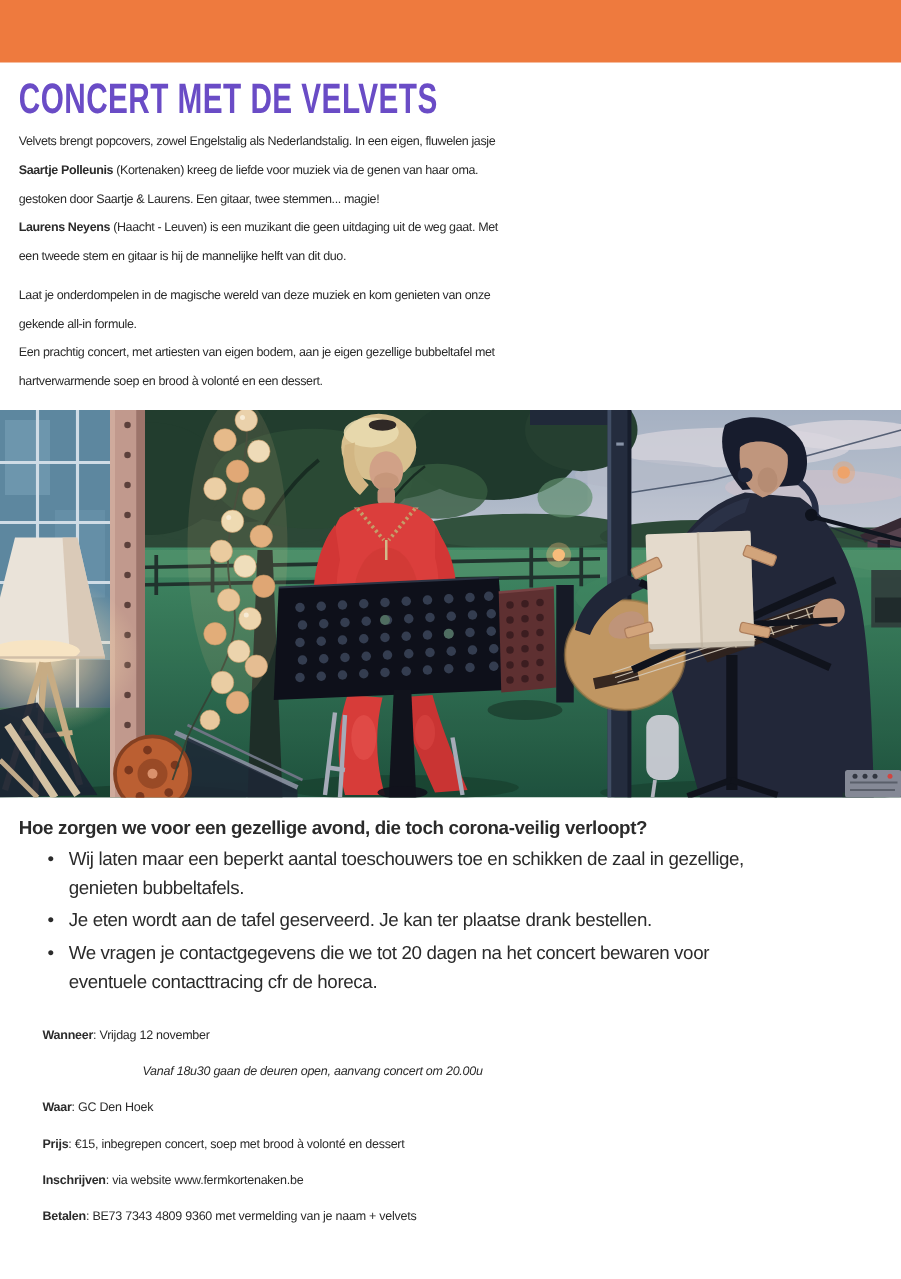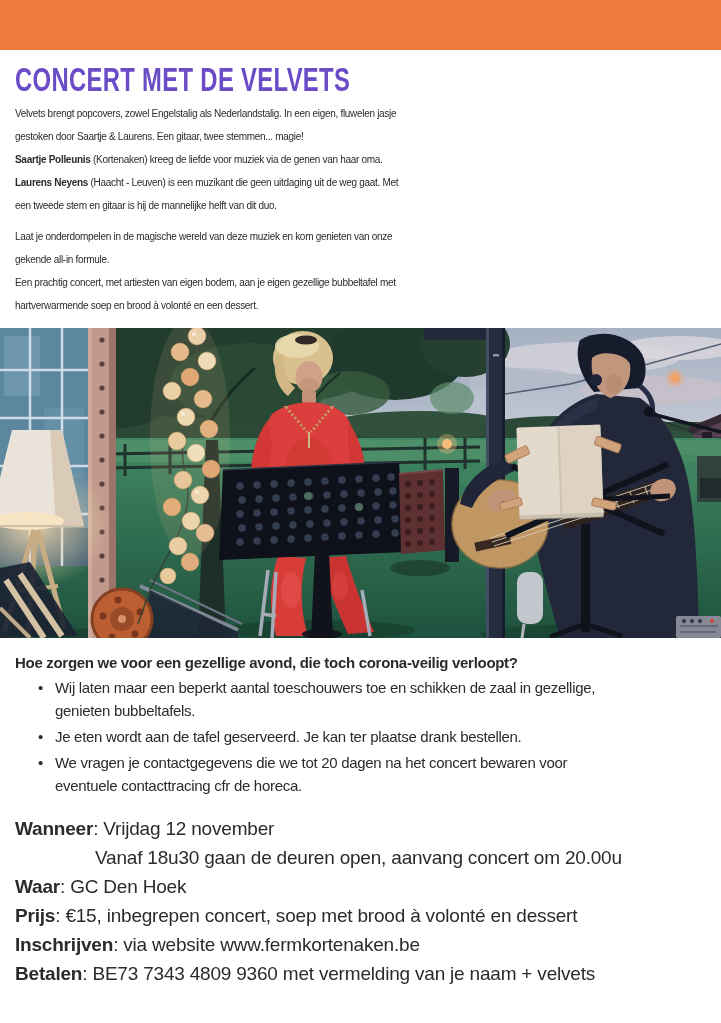--- a/index.html
+++ b/index.html
@@ -25,39 +25,39 @@
     white-space:nowrap;
   }
   .bodytext{font-size:10px;line-height:23px;letter-spacing:-0.3px;}
   .bodytext .line{white-space:normal;}
   .pitch{margin-top:8px;}
   .photo{display:block;margin-top:11px;width:721px;height:310px;}
   .corona-heading{font-weight:700;margin-top:13px;font-size:15px;line-height:23px;letter-spacing:-0.3px;}
   .bullets{margin-top:2px;}
   .bullet{display:flex;margin:0 0 3px 0;font-size:15px;line-height:23px;letter-spacing:-0.3px;}
   .bullet .marker{width:17px;padding-left:23px;flex:none;}
-  .details{margin-top:17px;font-size:19px;letter-spacing:-0.2px;}
+  .details{margin-top:17px;font-size:10px;letter-spacing:-0.2px;margin-left:19px;}
   .drow{line-height:29px;}
   .drow b{font-weight:700;}
-  .drow.indent{padding-left:80px;}
+  .drow.indent{padding-left:80px;font-style:italic;}
 </style>
 </head>
 <body>
 
 <div class="page">
 
   <div class="top-bar"></div>
 
   <div class="content">
     <h1 class="title">CONCERT MET DE VELVETS</h1>
 
     <div class="bodytext">
       <div class="line"><b></b><span>Velvets brengt popcovers, zowel Engelstalig als Nederlandstalig. In een eigen, fluwelen jasje</span></div>
+      <div class="line"><b>Saartje Polleunis</b><span> (Kortenaken) kreeg de liefde voor muziek via de genen van haar oma.</span></div>
       <div class="line"><b></b><span>gestoken door Saartje &amp; Laurens. Een gitaar, twee stemmen... magie!</span></div>
-      <div class="line"><b>Saartje Polleunis</b><span> (Kortenaken) kreeg de liefde voor muziek via de genen van haar oma.</span></div>
       <div class="line"><b>Laurens Neyens</b><span> (Haacht - Leuven) is een muzikant die geen uitdaging uit de weg gaat. Met</span></div>
       <div class="line"><b></b><span>een tweede stem en gitaar is hij de mannelijke helft van dit duo.</span></div>
     </div>
 
     <div class="bodytext pitch">
       <div class="line">Laat je onderdompelen in de magische wereld van deze muziek en kom genieten van onze</div>
       <div class="line">gekende all-in formule.</div>
       <div class="line">Een prachtig concert, met artiesten van eigen bodem, aan je eigen gezellige bubbeltafel met</div>
       <div class="line">hartverwarmende soep en brood à volonté en een dessert.</div>
     </div>

